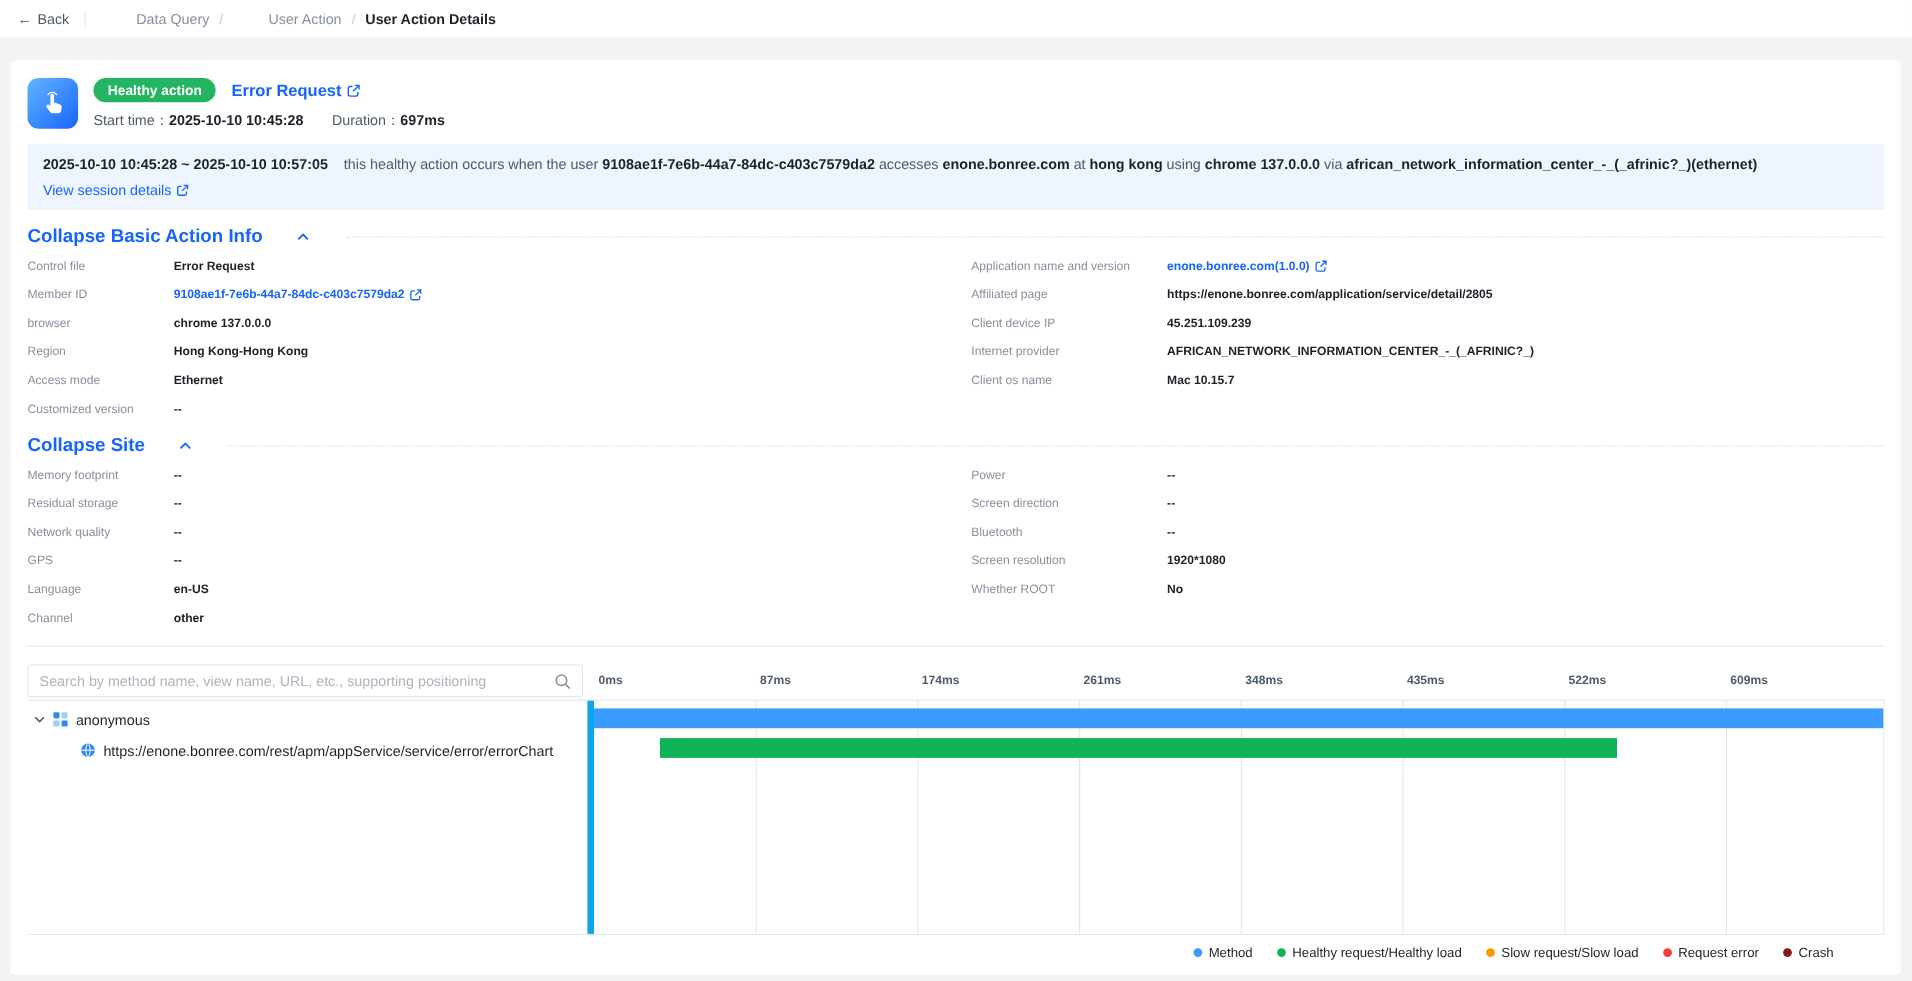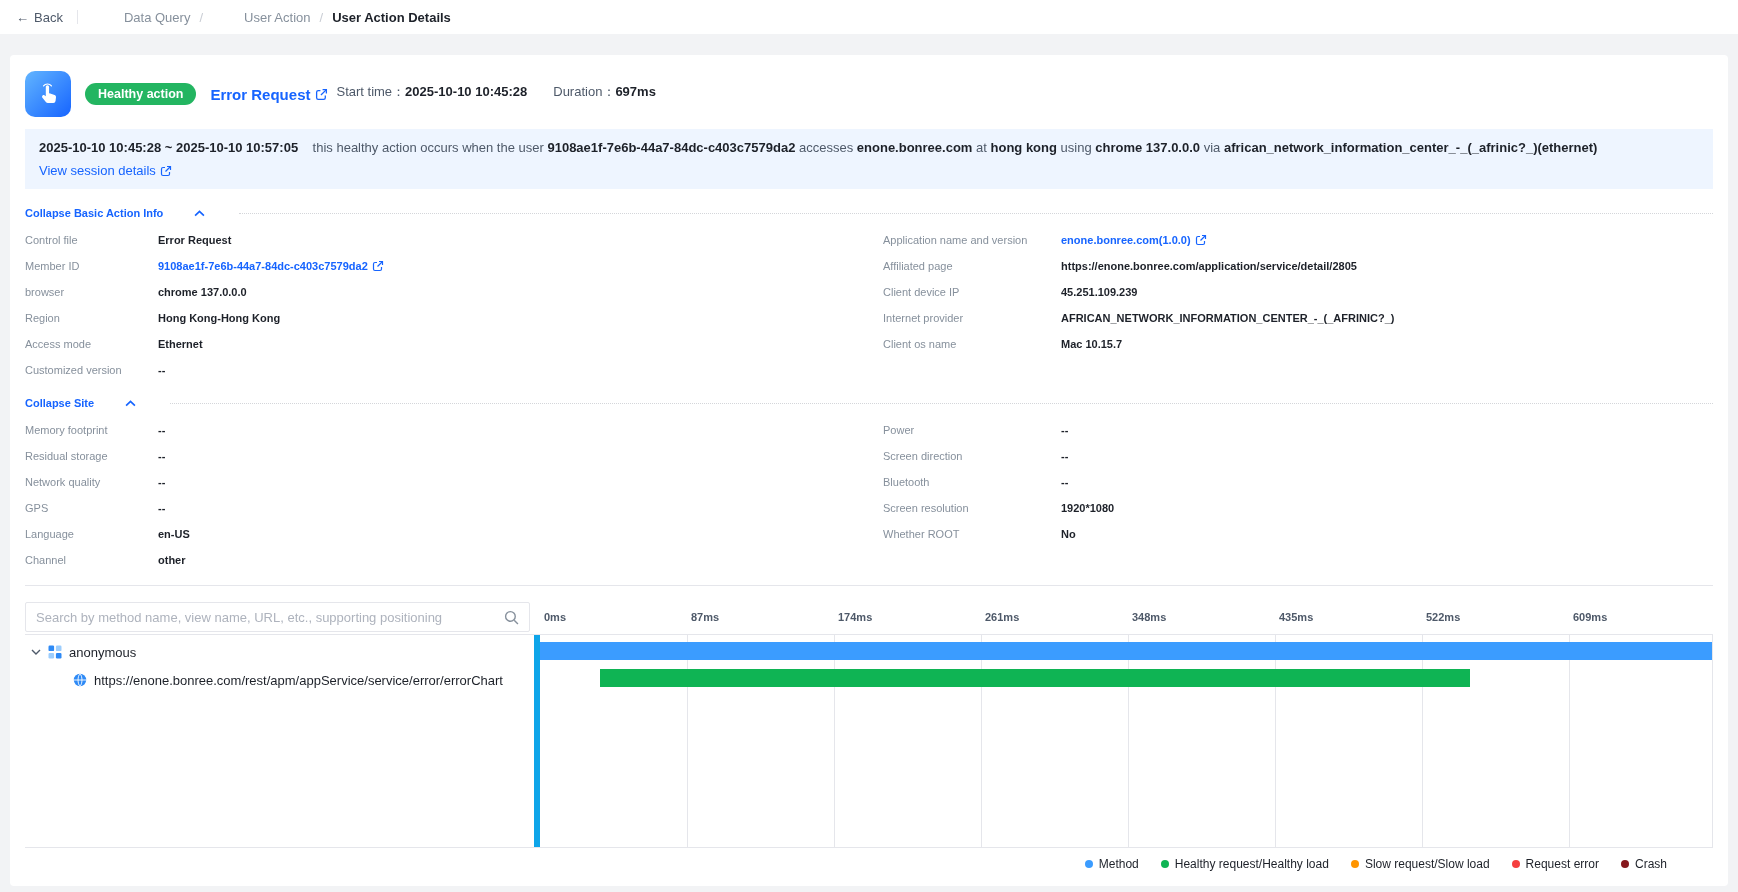--- a/index.html
+++ b/index.html
@@ -13,36 +13,36 @@
   .crumb { color:#86909c; cursor:pointer;margin-left:32px; }
   .crumb-sep { color:#c9cdd4; margin:0 9px; }
   .crumb-active { color:#1d2129; font-weight:700; }
 
   
   .card { margin:21px 10px 0; background:#fff; border-radius:4px; padding:16px 15px 10px; height:831px; }
 
   
   .hdr { display:flex; gap:14px; }
   .app-icon { width:46px; height:46px; border-radius:10px; background:linear-gradient(135deg,#62b5ff,#1664ff); display:flex; align-items:center; justify-content:center; flex-shrink:0; }
-  .hdr-main { display:flex; justify-content:center; gap:8px; }
+  .hdr-main { display:flex; flex-direction:column; justify-content:center; gap:8px; }
   .hdr-row1 { display:flex; align-items:center; gap:14px; }
   .badge { background:#23b561; color:#fff; font-size:12.5px; font-weight:700; padding:4px 13px; border-radius:999px; }
   .title-link { display:flex; align-items:center; gap:5px; color:#1664ff; font-weight:700; font-size:15px; cursor:pointer; }
-  .hdr-row2 { display:flex; gap:26px; font-size:13px;margin-top:12px; }
+  .hdr-row2 { display:flex; gap:26px; font-size:13px; }
   .kv-label { color:#4e5969; }
   .kv-value { color:#1d2129; font-weight:700; }
 
   
   .banner { margin-top:12px; background:#eef5ff; padding:8px 14px; font-size:13px; line-height:21px; }
   .seg-gray { color:#4e5969; }
   .seg-bold { color:#1d2129; font-weight:700; }
   .banner-link { display:inline-flex; align-items:center; gap:4px; color:#1664ff; cursor:pointer; margin-top:2px; }
 
   
-  .sec-hdr { margin-top:14px; display:flex; align-items:center; font-size:11px; font-weight:600; color:#1664ff; height:20px; cursor:pointer;gap:24px; }
+  .sec-hdr { margin-top:14px; display:flex; align-items:center; font-size:17px; font-weight:600; color:#1664ff; height:20px; cursor:pointer;gap:24px; }
   .sec-hdr .chev { margin-left:7px; display:flex; }
   .dotted { flex:1; border-top:1px dotted #d4d6da; margin-left:10px; }
 
   
   .grid { display:grid; grid-template-columns:1fr 1fr; margin-top:4px; }
   .irow { display:flex; align-items:center; height:26px; font-size:11px; }
   .irow .lbl { width:133px; flex-shrink:0; color:#86909c; }
   .col-r .irow { padding-left:14px; }
   .col-r .irow .lbl { width:178px; }
   .irow .val { color:#1d2129; font-weight:600; white-space:nowrap; }

